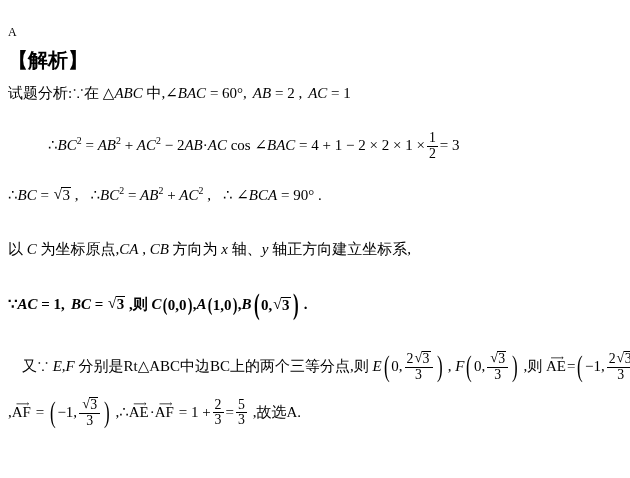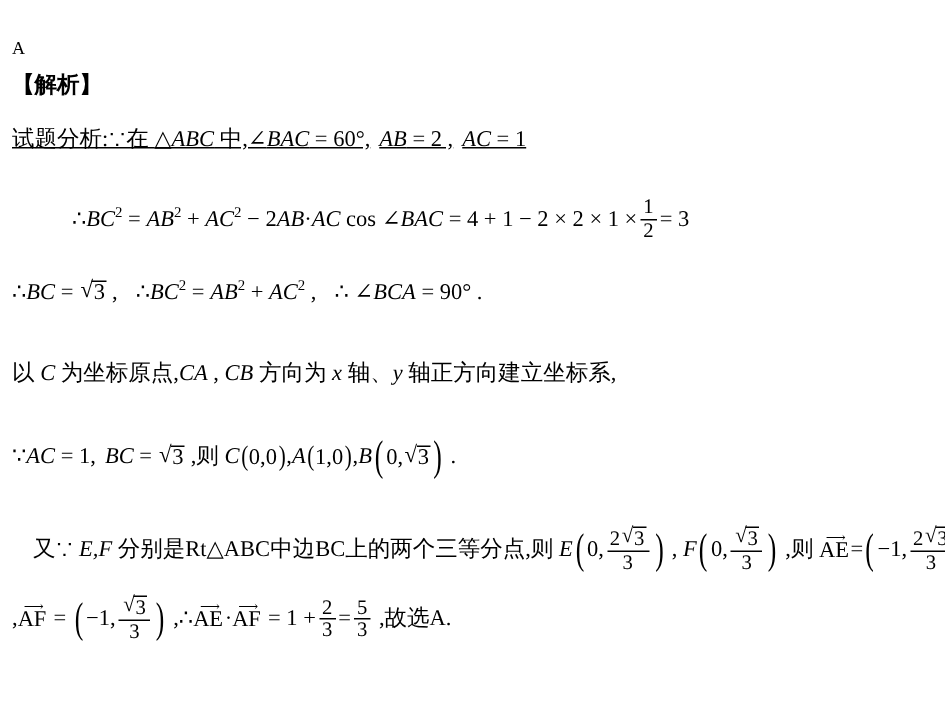--- a/index.html
+++ b/index.html
@@ -28,29 +28,29 @@
     line-height: 1;
   }
   .ans-letter {
     left: 8px;
     top: 26px;
     font-size: 12px;
   }
   .heading {
     left: 8px;
     top: 50px;
-    font-size: 15px;
+    font-size: 20px;
     font-weight: bold;
     letter-spacing: 0px;
   }
-  .l1 { left: 8px;  top: 86px; text-decoration: underline; }
+  .l1 { left: 8px;  top: 86px; }
   .l2 { left: 8px;  top: 132px; margin-left: 40px; }
   .l3 { left: 8px;  top: 186px; }
   .l4 { left: 8px;  top: 242px; text-align: center; }
-  .l5 { left: 8px;  top: 294px; }
+  .l5 { left: 8px;  top: 294px; font-weight: bold; }
   .l6 { left: 22px;  top: 352px; }
   .l7 { left: 8px;  top: 398px; }
 
   .it { font-style: italic; }
 
   
   .frac {
     display: inline-block;
     vertical-align: middle;
     text-align: center;

